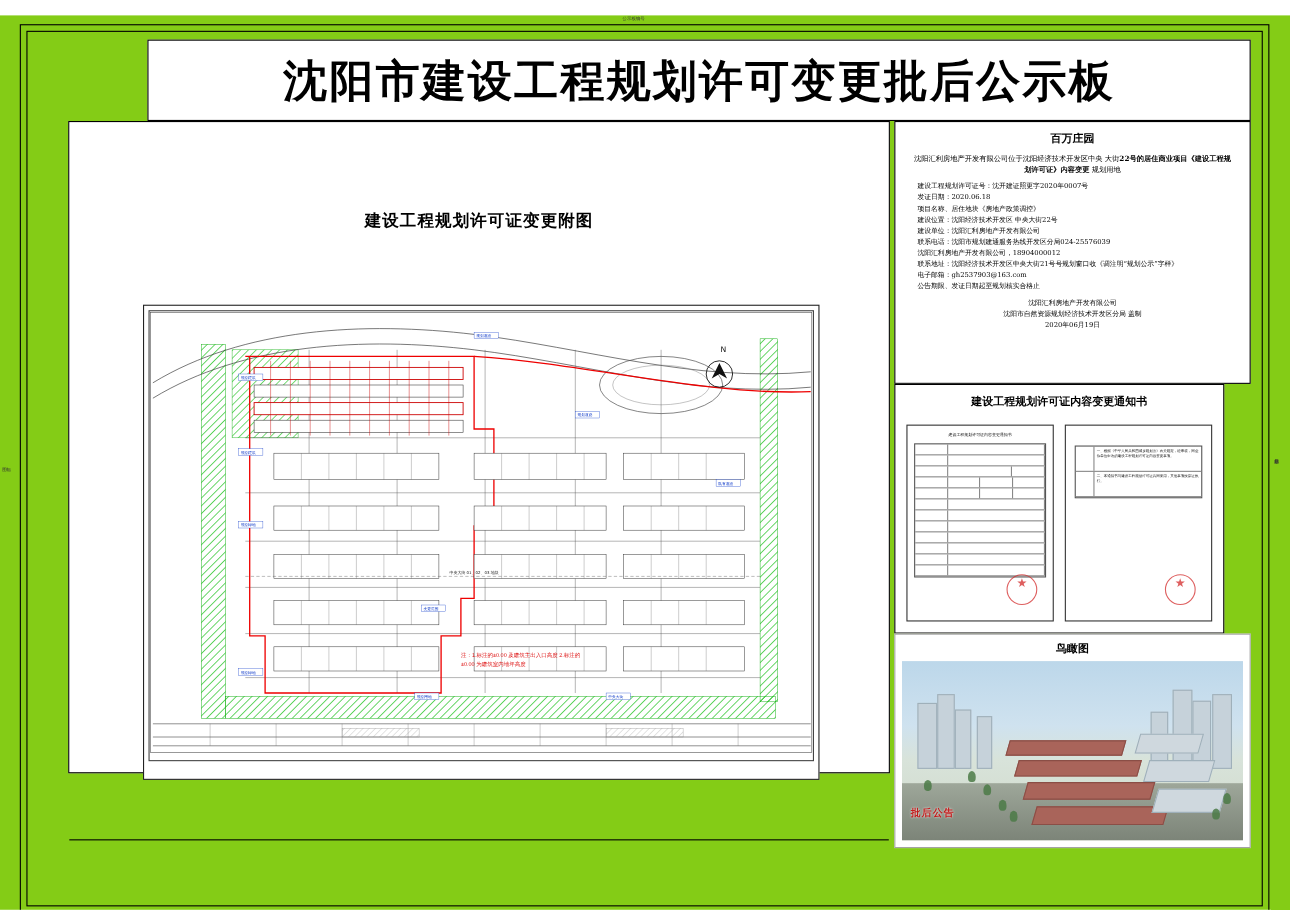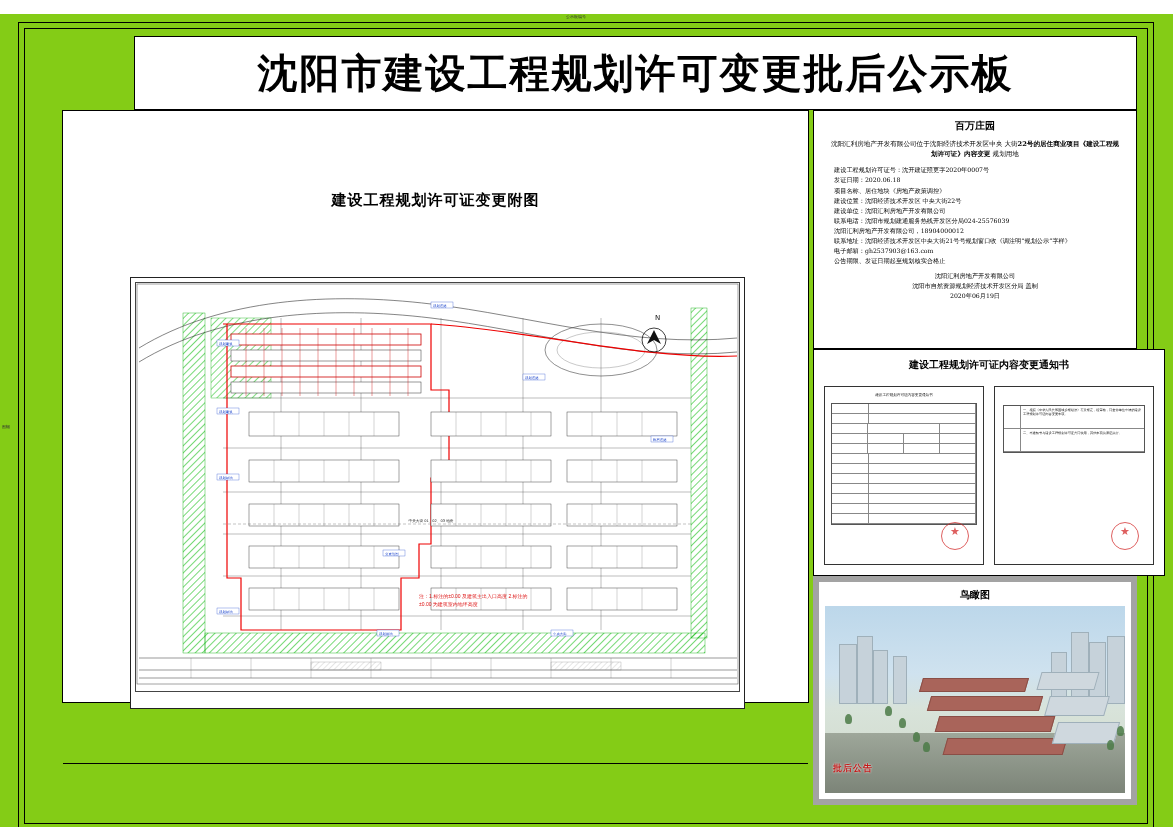--- a/index.html
+++ b/index.html
@@ -135,21 +135,21 @@
     text-align: center;
     font-size: 6.2px;
     line-height: 1.6;
     font-family: "DejaVu Serif", "Liberation Serif", serif;
   }
   .notice-sign .signline { display: block; }
   
   .docs-box {
     position: absolute;
     left: 813px; top: 335px;
-    width: 352px; height: 227px;
+    width: 300px; height: 227px;
     border: 1px solid #000;
     box-sizing: border-box;
     background: #fff;
   }
   .docs-title {
     text-align: center;
     font-size: 10px;
     font-weight: 700;
     font-family: "DejaVu Serif", "Liberation Serif", serif;
     margin-top: 8px;
@@ -226,22 +226,22 @@
     flex: 1;
     font-size: 3.2px;
     padding: 2px;
     color: #111;
     line-height: 1.35;
   }
   
   .aerial-box {
     position: absolute;
     left: 813px; top: 562px;
-    width: 324px; height: 229px;
-    border: 6px solid #a3a3a3;
+    width: 324px; height: 195px;
+    border: 1px solid #a3a3a3;
     box-sizing: border-box;
     background: #fff;
   }
   .aerial-title {
     text-align: center;
     font-size: 10px;
     font-weight: 700;
     font-family: "DejaVu Serif", "Liberation Serif", serif;
     margin-top: 6px;
   }

